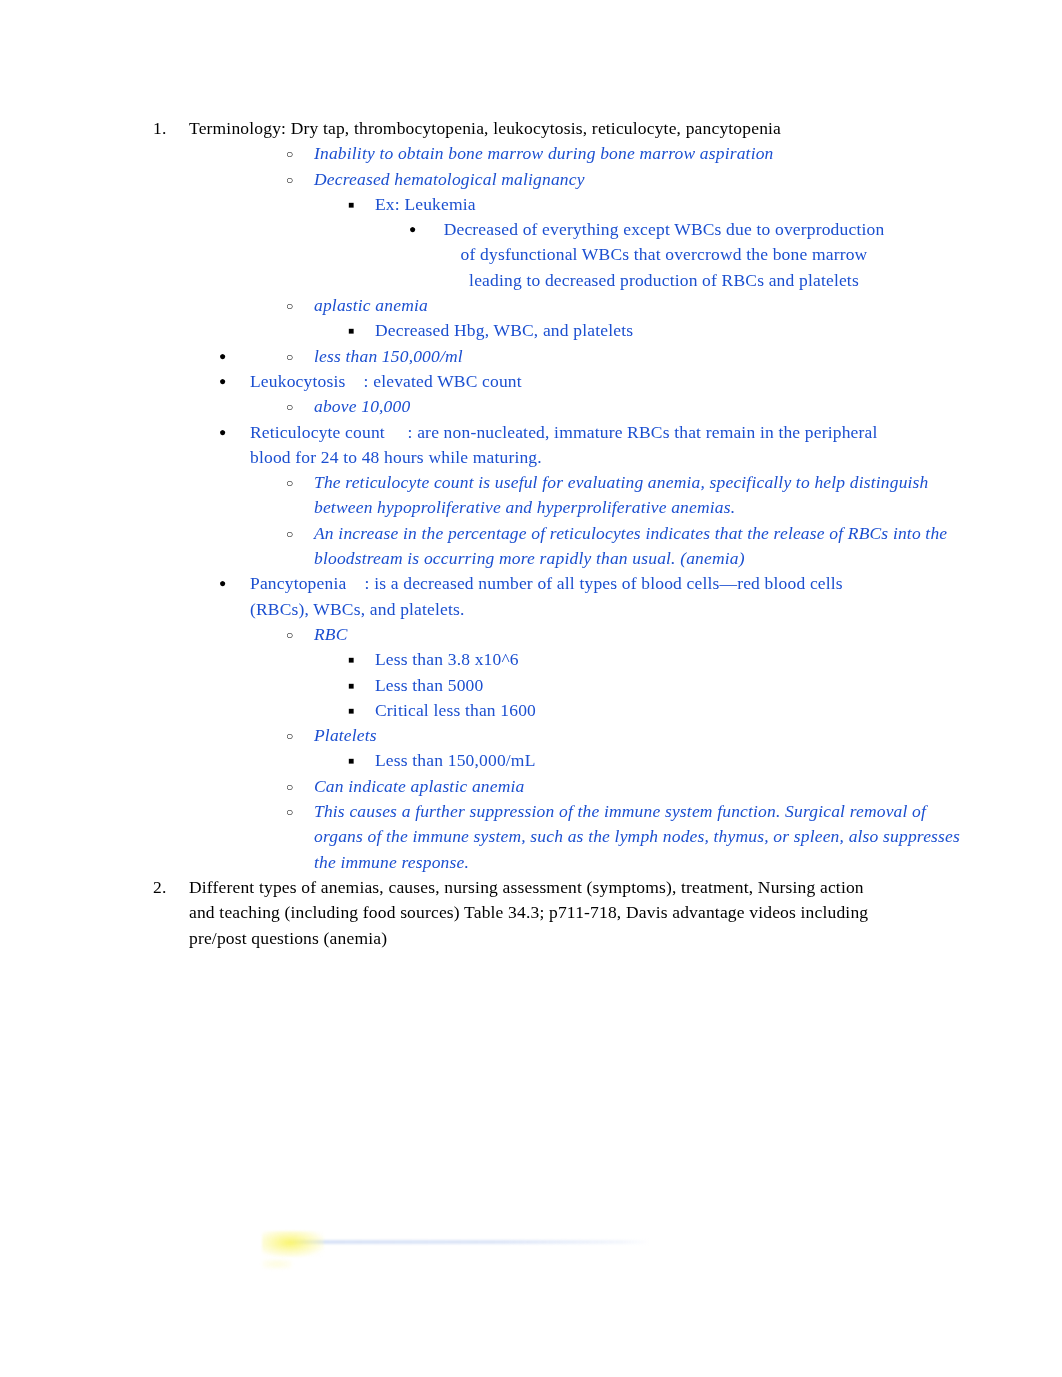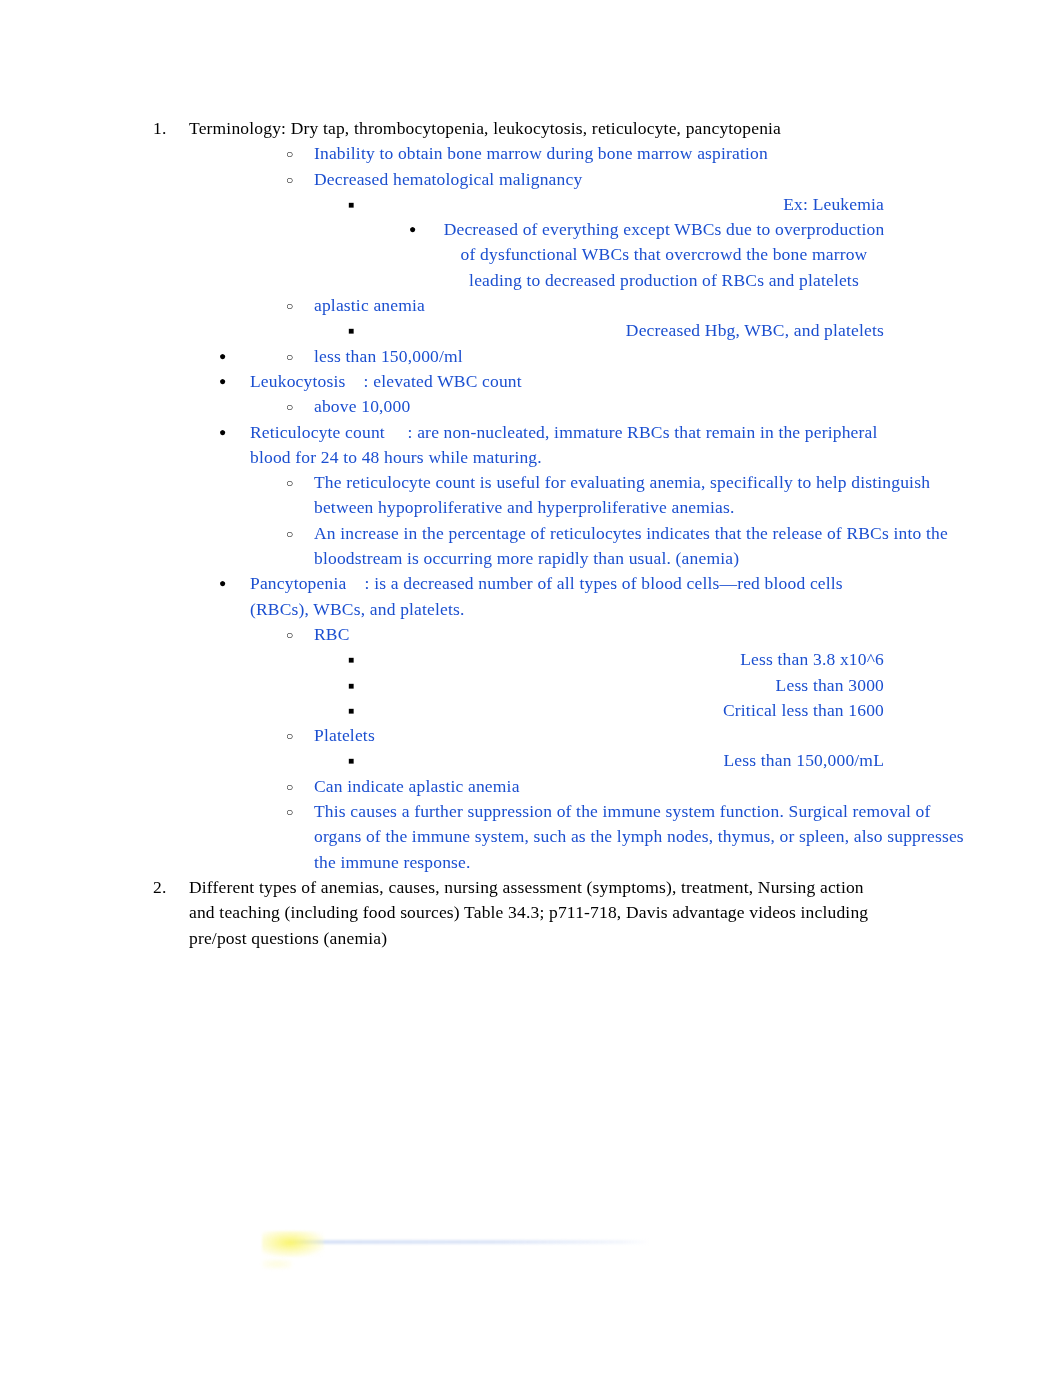--- a/index.html
+++ b/index.html
@@ -59,24 +59,24 @@
   .lvl1 > .txt { margin-left: 189px; margin-right: 172px; }
 
   
   .lvl2 { color: #1b4fd0; }
   .lvl2 > .marker { left: 219px; width: 20px; }
   .lvl2 > .txt { margin-left: 250px; margin-right: 172px; }
 
   
   .lvl3 { color: #1b4fd0; }
   .lvl3 > .marker { left: 286px; width: 20px; }
-  .lvl3 > .txt { margin-left: 314px; margin-right: 92px; }
-
-  
-  .lvl4 { color: #1b4fd0; text-align: right; }
+  .lvl3 > .txt { margin-left: 314px; margin-right: 92px; font-style: italic; }
+
+  
+  .lvl4 { color: #1b4fd0; }
   .lvl4 > .marker { left: 348px; width: 20px; font-size: 13px; }
   .lvl4 > .txt { margin-left: 375px; margin-right: 178px; }
 
   
   .lvl5 { color: #1b4fd0; }
   .lvl5 > .marker { left: 409px; width: 20px; }
   .lvl5 > .txt { margin-left: 438px; margin-right: 172px; text-align: center; }
 
   
   .marker { color: #000000; }
@@ -221,21 +221,21 @@
     </div>
 
     <div class="row lvl4">
       <span class="marker square"></span>
       <span class="txt">Less than 3.8 x10^6</span>
     </div>
 
 
     <div class="row lvl4">
       <span class="marker square"></span>
-      <span class="txt">Less than 3000</span>
+      <span class="txt">Less than 5000</span>
     </div>
 
     <div class="row lvl4">
       <span class="marker square"></span>
       <span class="txt">Critical less than 1600</span>
     </div>
 
     <div class="row lvl3">
       <span class="marker circle"></span>
       <span class="txt">Platelets</span>

